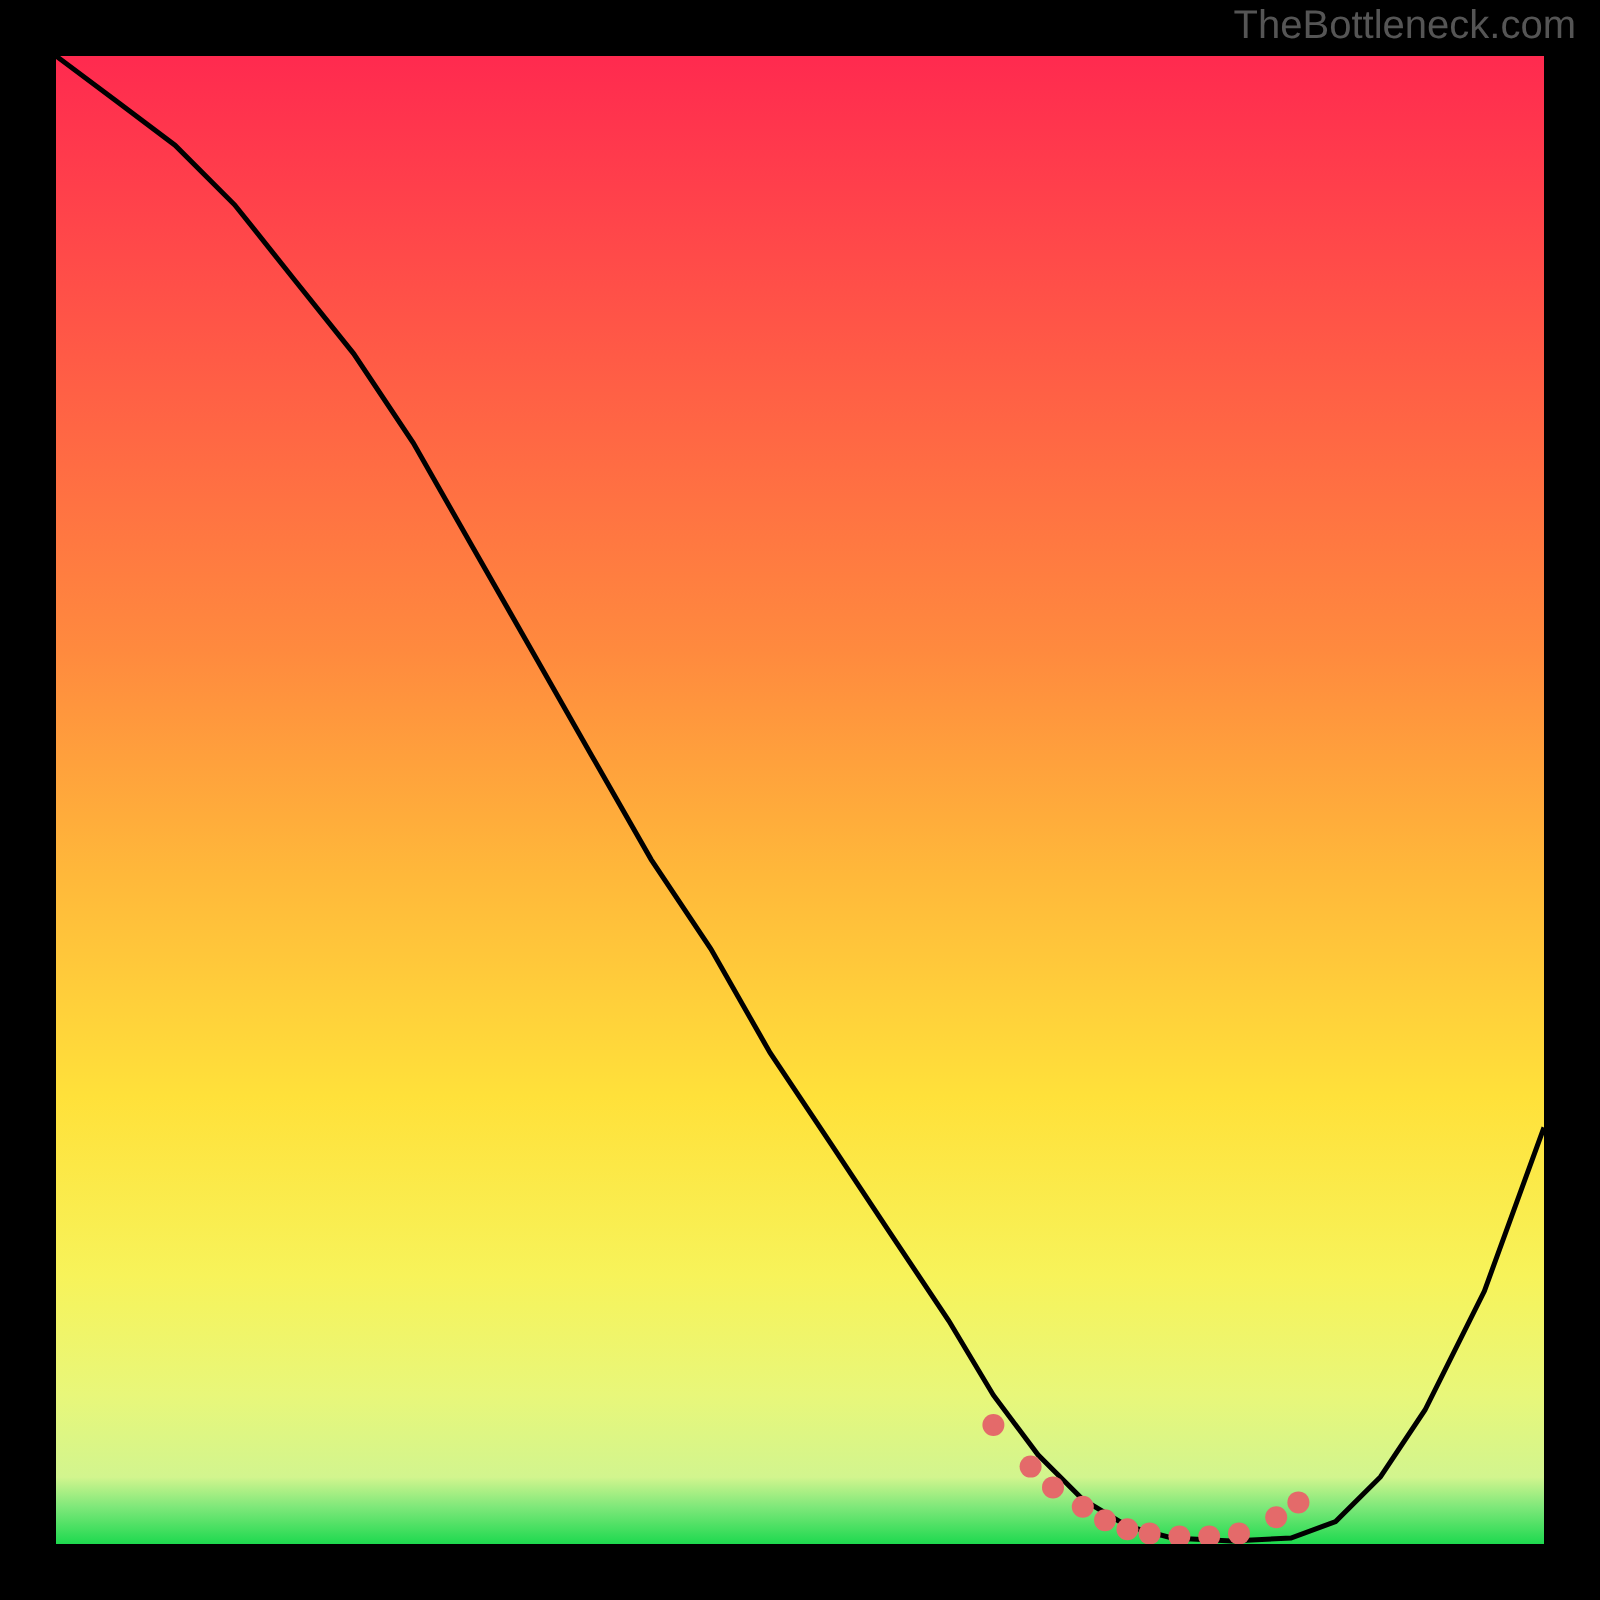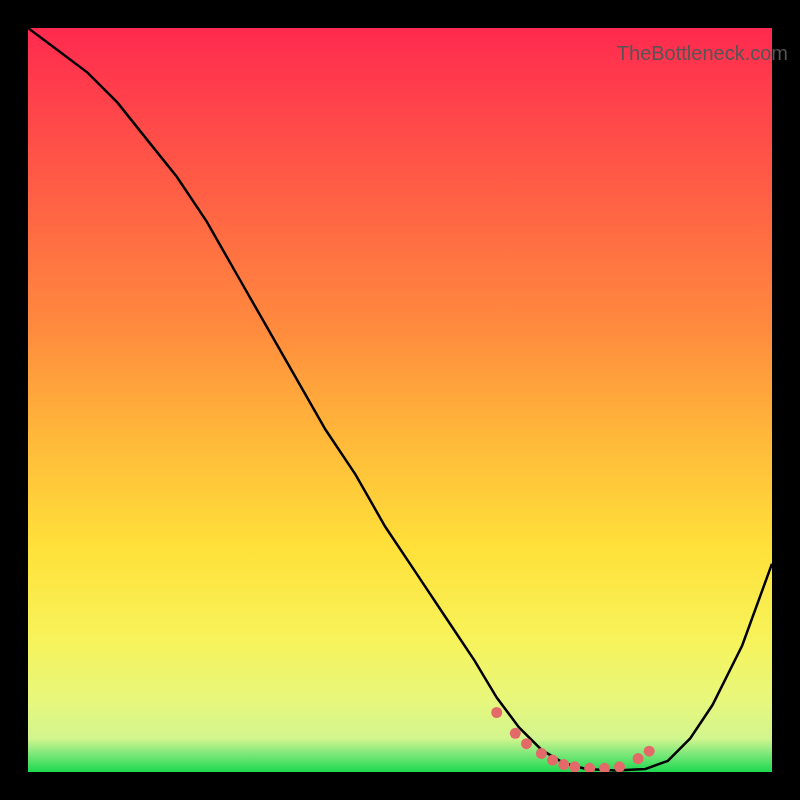--- a/index.html
+++ b/index.html
@@ -12,21 +12,20 @@
     font-family: Arial, sans-serif;
   }
   .watermark {
     position: absolute;
     top: 2px;
     right: 12px;
     color: #555;
     font-size: 20px;
     font-weight: 500;
     z-index: 10;
-    margin-top: 40px;
   }
   .plot-area {
     position: absolute;
     left: 28px;
     top: 28px;
     width: 744px;
     height: 744px;
   }
   svg {
     display: block;

